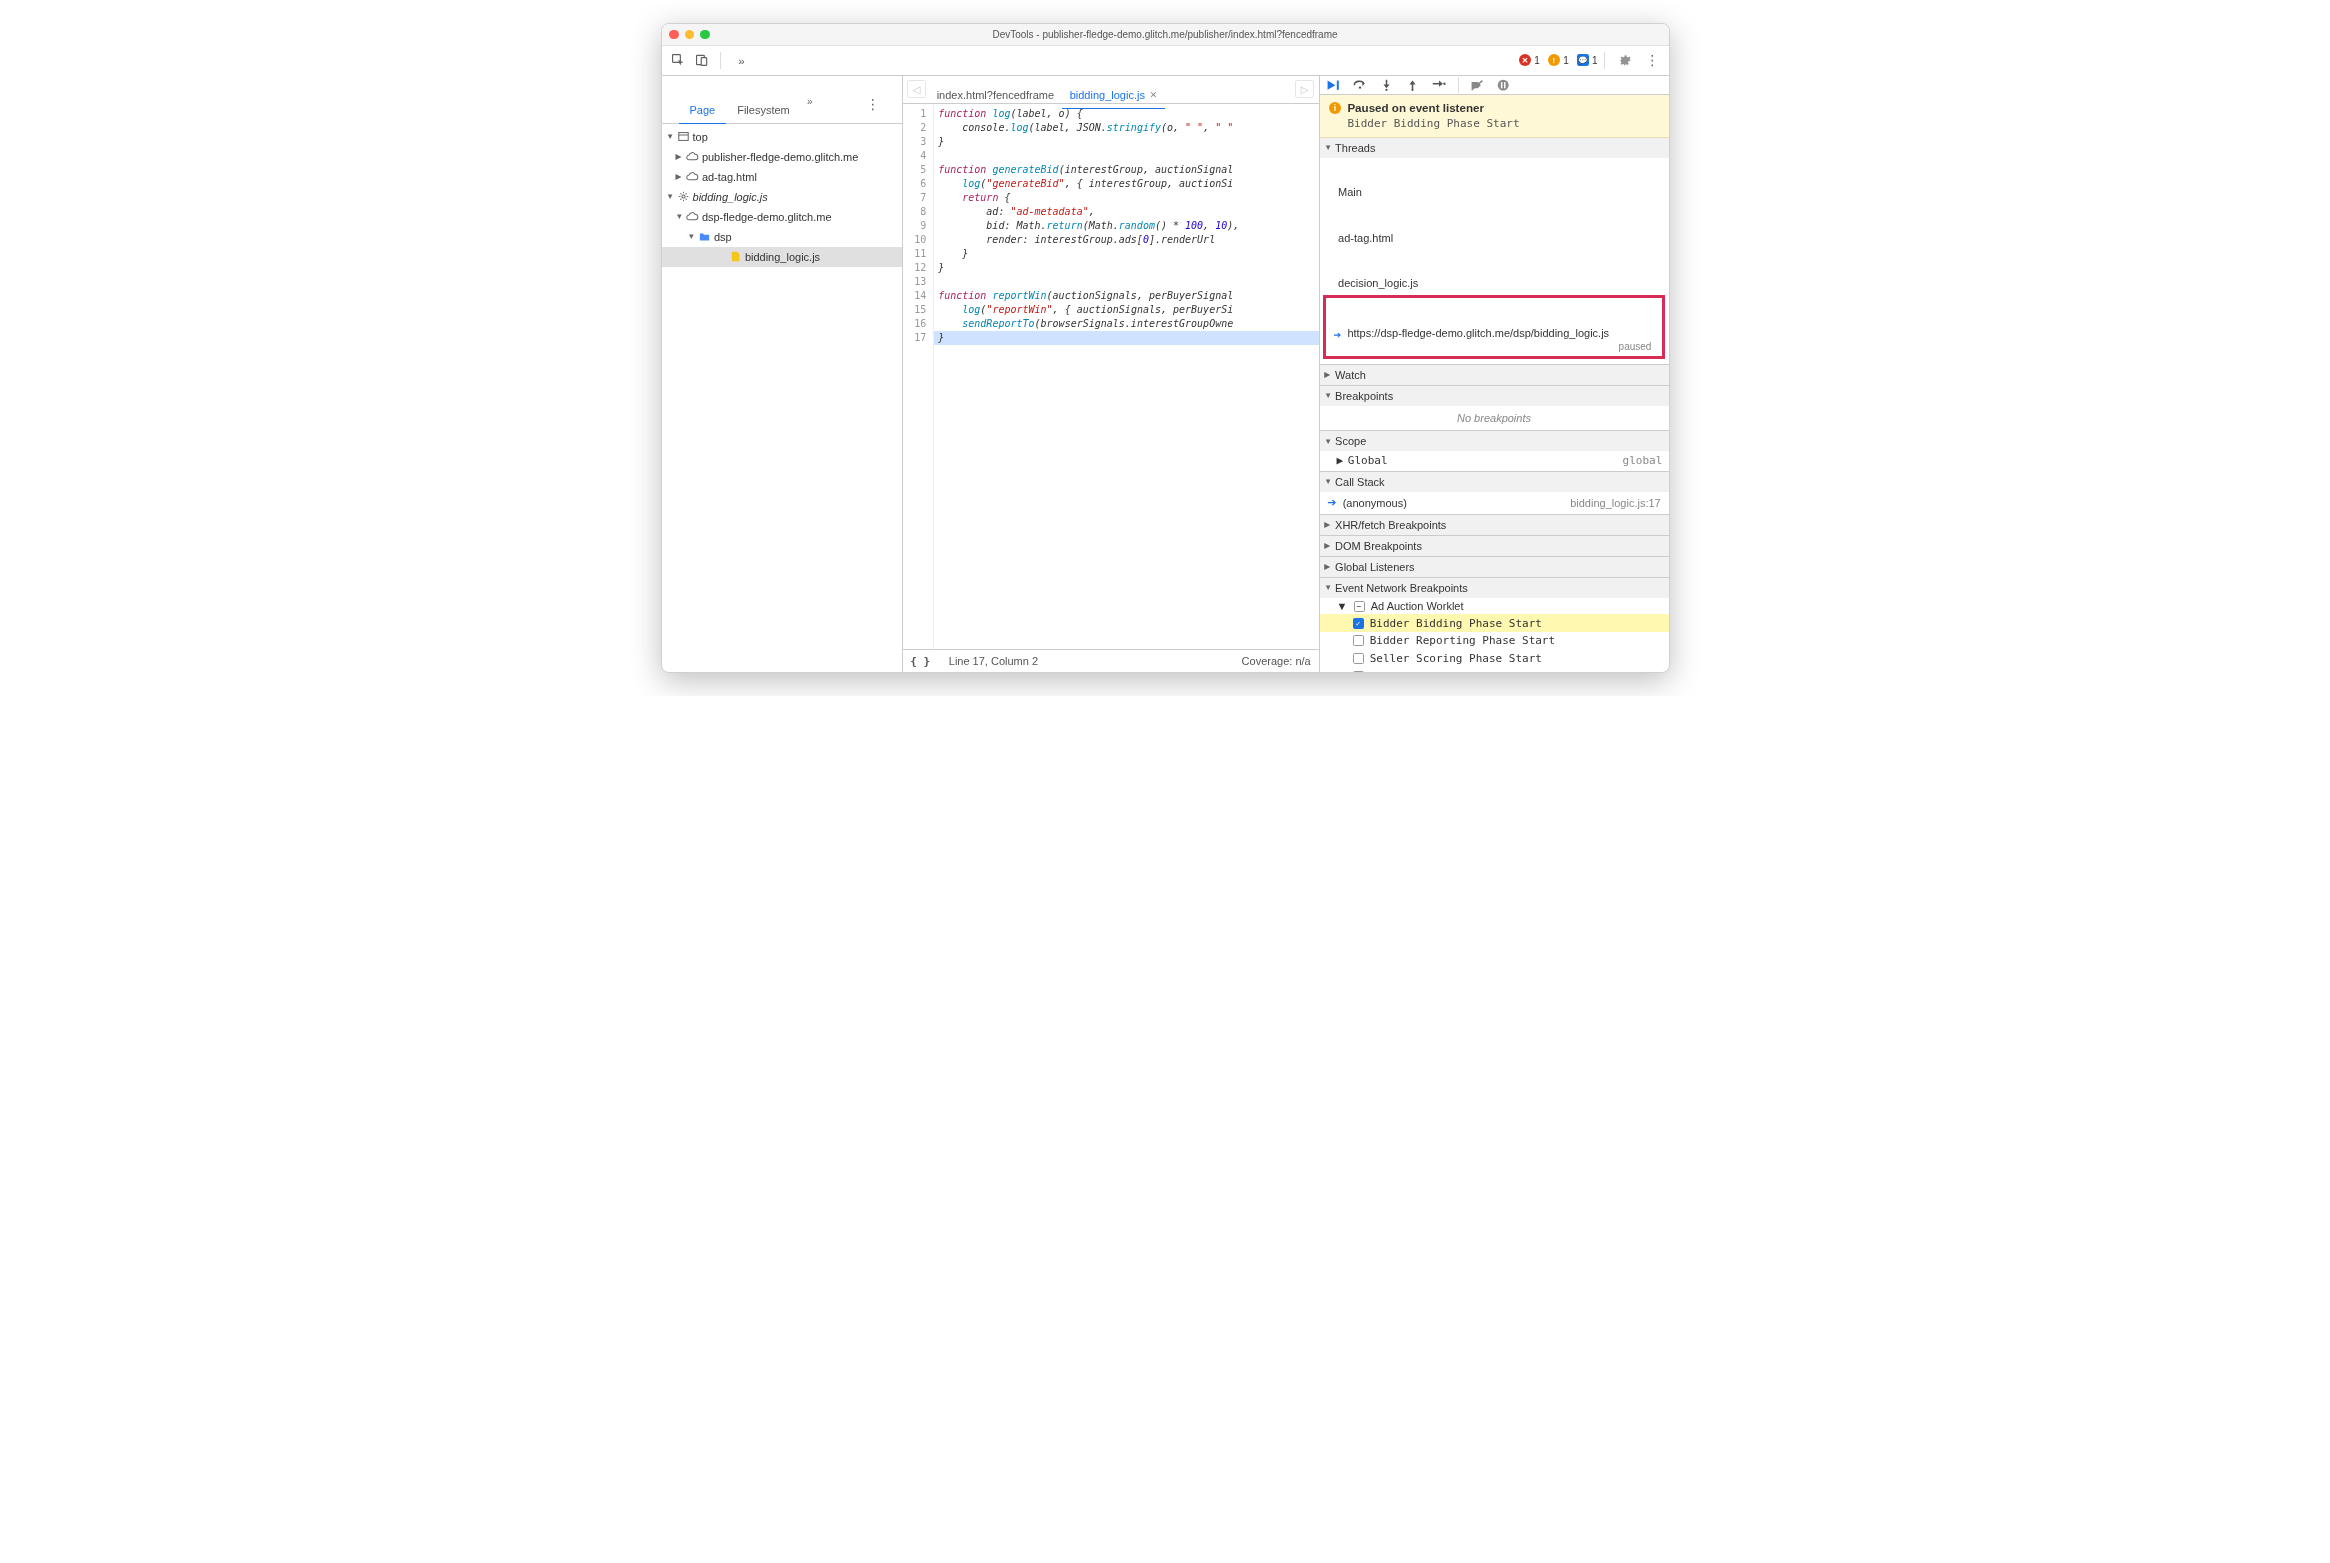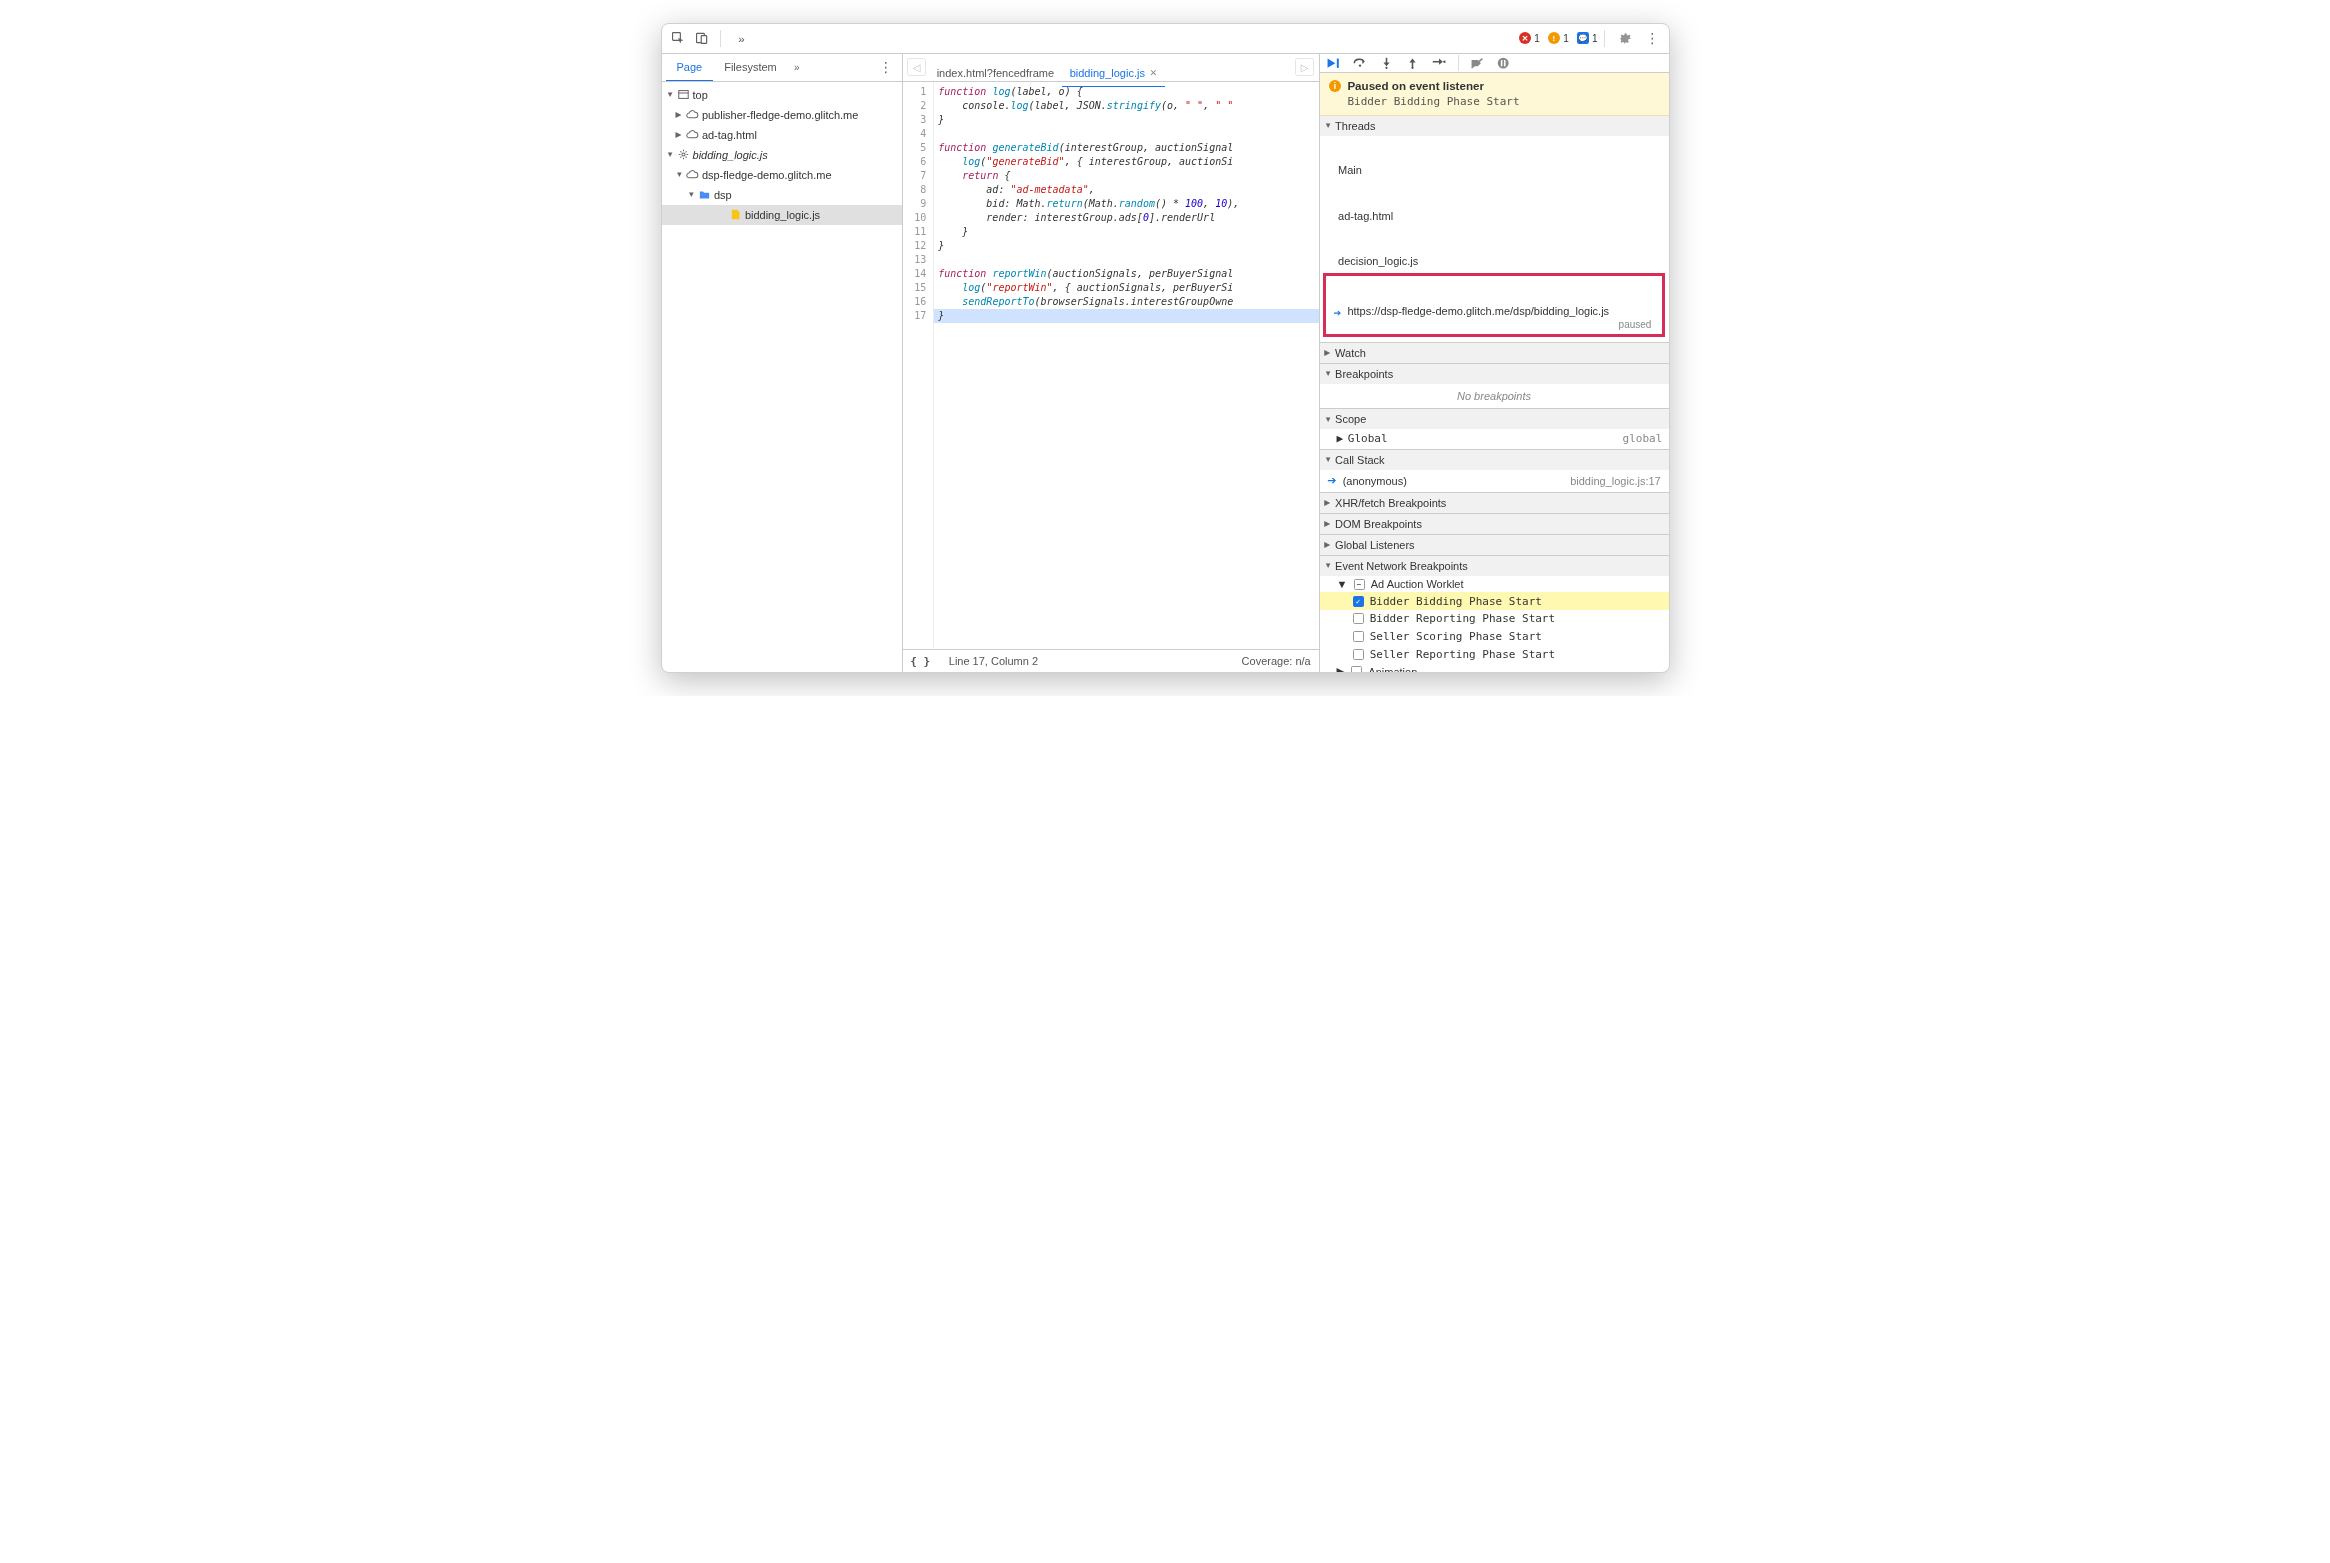--- a/index.html
+++ b/index.html
@@ -27,21 +27,21 @@
   .badge.warn .circ{background:#f29900;}
   .badge.msg .circ{background:#1a73e8; border-radius:2.3px;}
   .gear { width:15.5px; height:15.5px; color:#666; margin:0 6.2px;}
   .kebab { font-size:14px; color:#666; padding:0 4.7px;}
   
   
   .body { flex:1; display:flex; overflow:hidden;}
   
   
   .sidebar { width:241px; border-right:0.8px solid #ccc; display:flex; flex-direction:column;}
-  .nav-tabs { height:28px; border-bottom:0.8px solid #ccc; display:flex; align-items:center; padding:0 4px; gap:0;}
+  .nav-tabs { height:28px; border-bottom:0.8px solid #ccc; display:flex; align-items:flex-start; padding:0 17px; gap:0;margin-top:20px;}
   .nav-tab { padding:0 11px; height:28px; line-height:28px; font-size:11px; color:#555; cursor:pointer;}
   .nav-tab.active { color:#1a73e8; border-bottom:1.6px solid #1a73e8;}
   .nav-more { padding:0 6.2px; color:#666; cursor:pointer;}
   .tree { flex:1; overflow:auto; padding:3.1px 0; font-size:11px;}
   .tree-item { display:flex; align-items:center; height:20px; padding-left:4.7px; gap:3.1px; cursor:pointer; white-space:nowrap;}
   .tree-item .caret { width:7.8px; font-size:7.8px; color:#666;}
   .tree-item.d1{padding-left:14px;} .tree-item.d2{padding-left:26px;} .tree-item.d4{padding-left:57px;}
   .tree-item.selected { background:#e0e0e0;}
   .tree-item.italic { font-style:italic;}
   .ticon { width:12.4px; height:12.4px; display:flex; align-items:center; justify-content:center;}
@@ -91,20 +91,28 @@
   .cbx { width:11px; height:11px; border:0.8px solid #999; border-radius:1.6px; display:flex; align-items:center; justify-content:center; font-size:7.8px; color:#fff;}
   .cbx.chk{background:#1a73e8; border-color:#1a73e8;}
   .cbx.minus::after{content:'−'; color:#555; font-weight:bold;}
   .overflow-cut{overflow:hidden;}
 </style>
 </head>
 <body>
 
 <div class="window">
 
+  <div class="titlebar">
+    <div class="traffic">
+      <div class="dot red"></div>
+      <div class="dot yellow"></div>
+      <div class="dot green"></div>
+    </div>
+    <div class="title">DevTools - publisher-fledge-demo.glitch.me/publisher/index.html?fencedframe</div>
+  </div>
 
   <div class="tabs-row">
     <div class="iconbtn">
       <svg width="14" height="14" viewBox="0 0 18 18" fill="none" stroke="currentColor" stroke-width="1.5">
           <rect x="2" y="2" width="10" height="10" rx="1"></rect>
           <path d="M9 9 l7 3 -3 1 -1 3 z" fill="currentColor" stroke="none"></path>
         </svg>
     </div>
     <div class="iconbtn">
       <svg width="14" height="14" viewBox="0 0 18 18" fill="none" stroke="currentColor" stroke-width="1.5">

